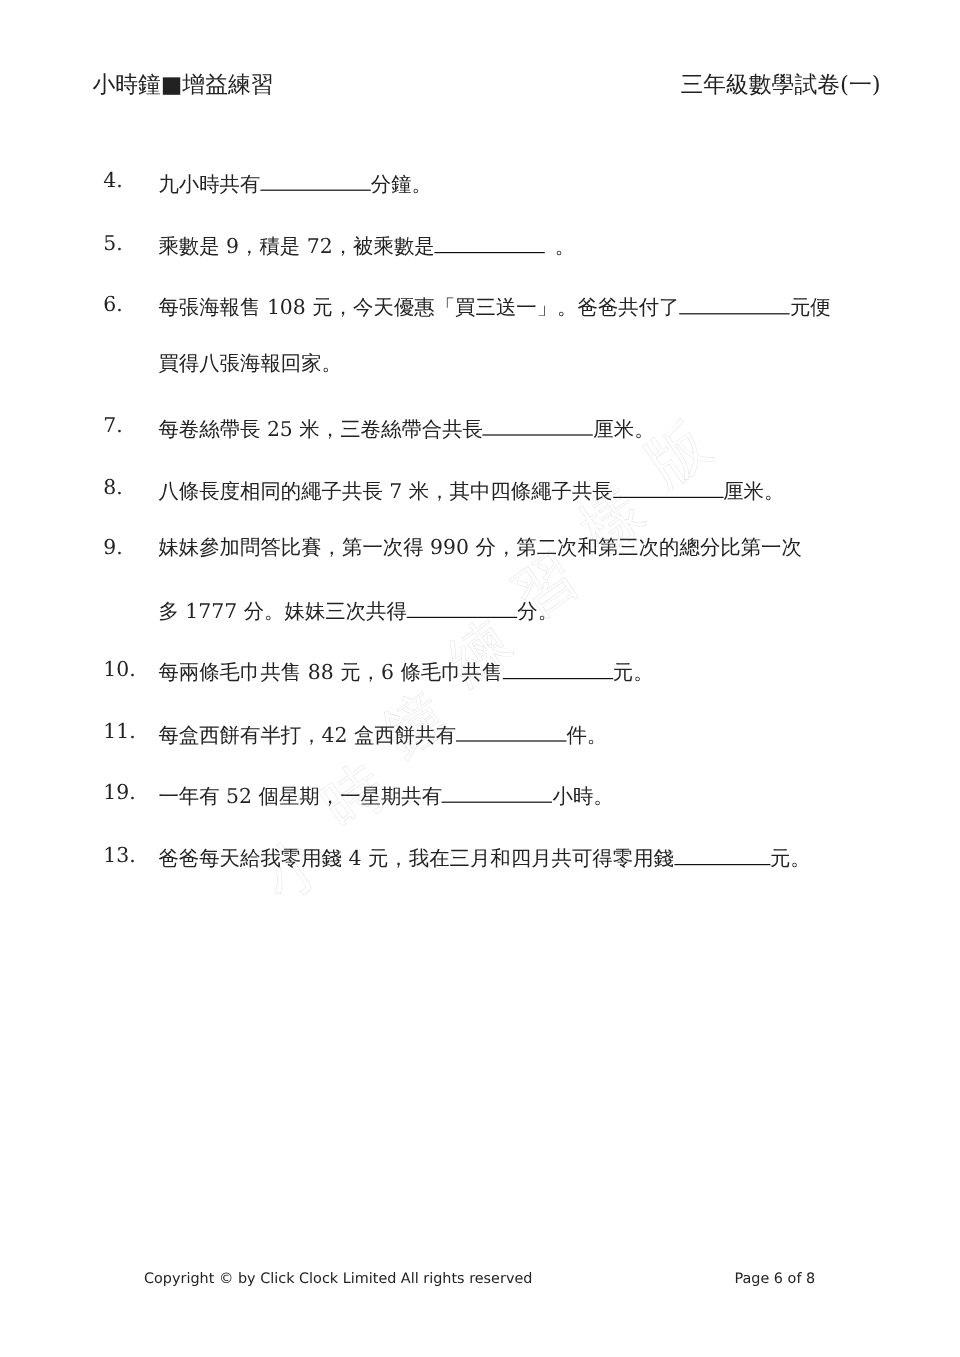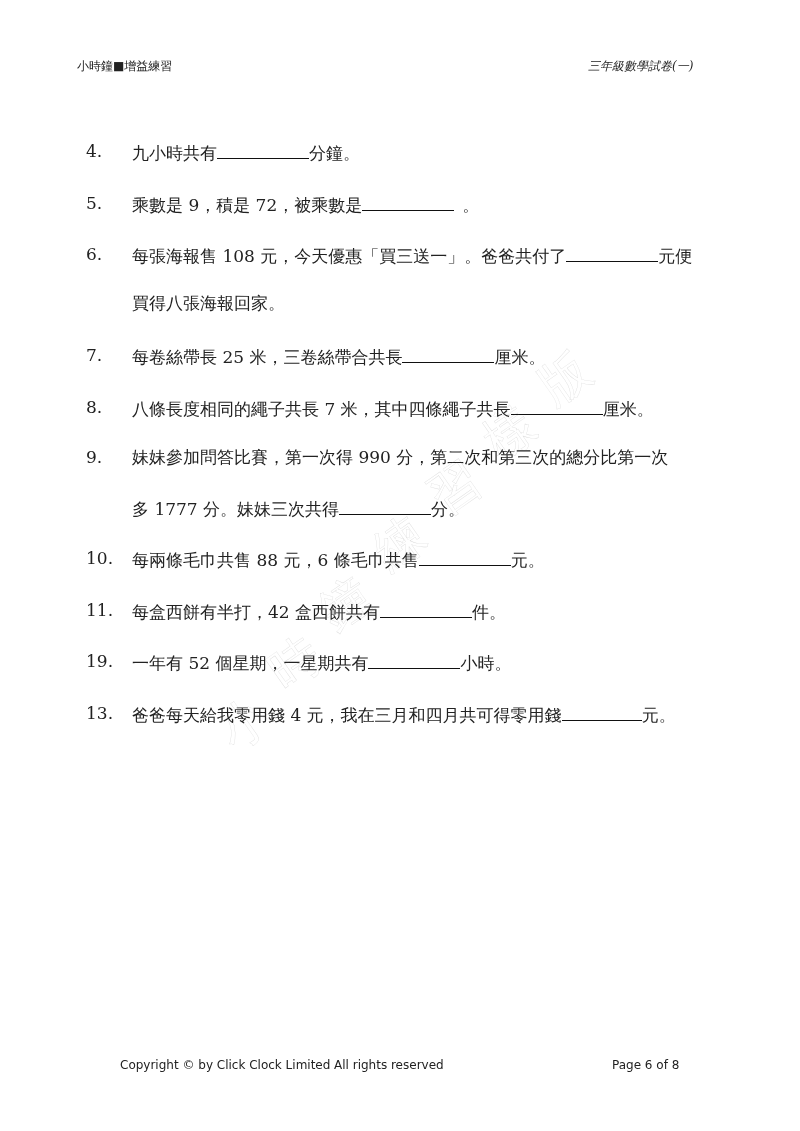--- a/index.html
+++ b/index.html
@@ -1,23 +1,23 @@
 <!DOCTYPE html>
 <html><head>
 <meta charset="utf-8">
 <style>
   html, body { margin: 0; padding: 0; background: #ffffff; }
   body { width: 800px; height: 1131px; position: relative; overflow: hidden;
          font-family: "DejaVu Serif", "Liberation Serif", serif; color: #222; }
   .header { position: absolute; top: 58px; left: 0; width: 800px; height: 24px;
-            font-size: 12px; color: #222; }
+            font-size: 19px; color: #222; }
   .header span { position: absolute; top: 0; white-space: nowrap; }
   .h-left { left: 77px; }
   .h-mid { left: 253px; }
-  .h-right { left: 588px; font-style: italic; }
+  .h-right { left: 567px; }
 
   .questions { position: absolute; top: 0; left: 0; width: 800px; }
   .q { position: absolute; left: 0; width: 800px; font-size: 17px; line-height: 22px; white-space: nowrap; }
   .q .num { position: absolute; left: 86px; top: 0; }
   .q .text { position: absolute; left: 132px; top: 0; }
   .blank { display: inline-block; border-bottom: 1.6px solid #111; height: 18px; vertical-align: baseline; }
   .w90 { width: 92px; }
 
   .watermark { position: absolute; left: 200px; top: 370px; width: 420px; height: 420px; pointer-events: none; }
   .watermark span { position: absolute; font-size: 50px; color: rgba(120,120,120,0.35);

